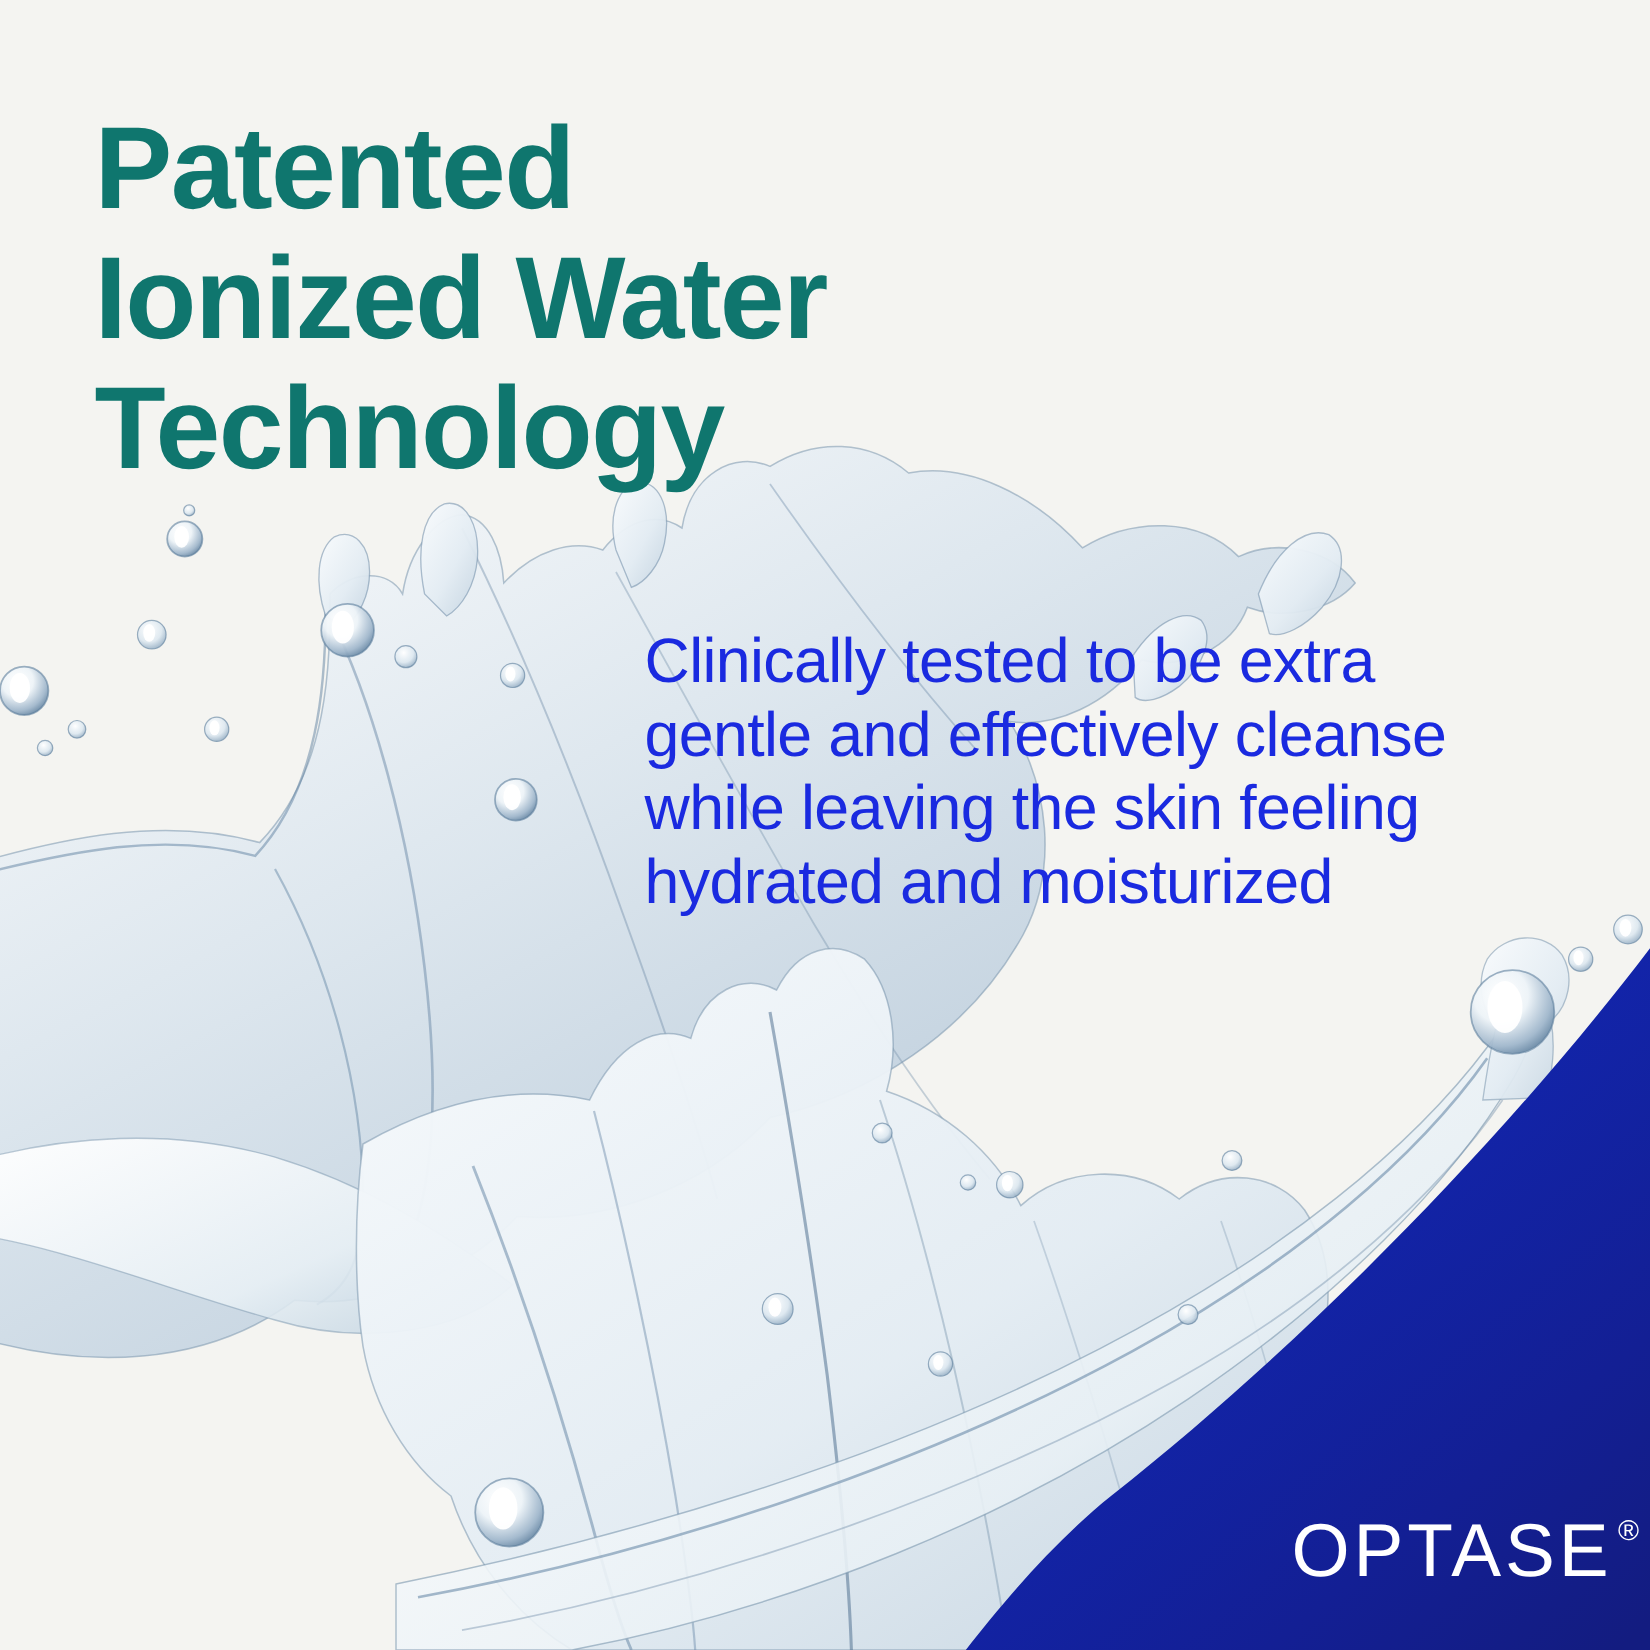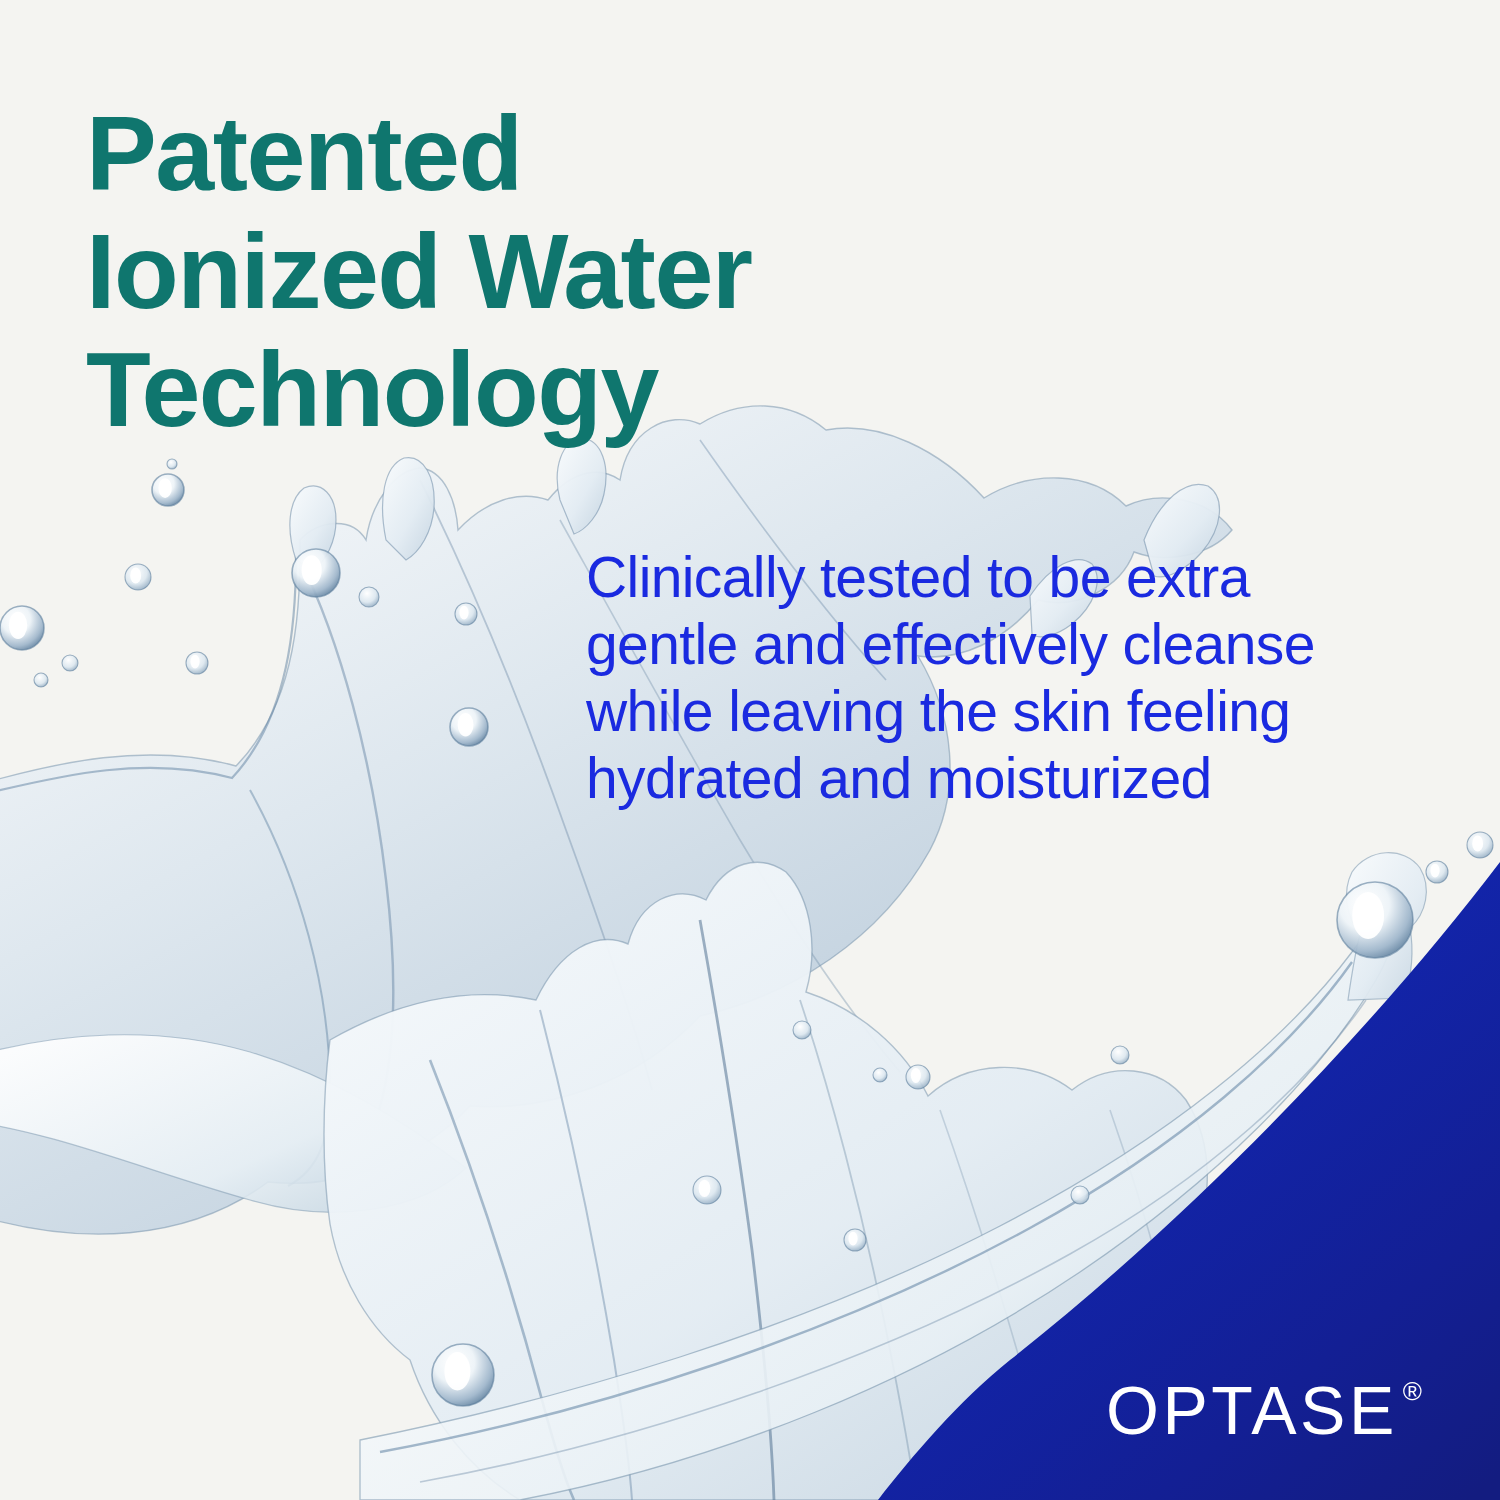--- a/index.html
+++ b/index.html
@@ -45,35 +45,35 @@
     line-height: 118px;
     font-weight: 700;
     letter-spacing: -1.5px;
     color: #0f766e;
     white-space: pre-line;
   }
 
   #subcopy {
     position: absolute;
     left: 586px;
-    top: 544px;
+    top: 568px;
     width: 870px;
     margin: 0;
     font-size: 57px;
     line-height: 67px;
     font-weight: 400;
     letter-spacing: -0.6px;
     color: #1a2ae0;
     white-space: pre-line;
   }
 
   
   #logo {
     position: absolute;
-    left: 1106px;
+    left: 1174px;
     top: 1376px;
     display: flex;
     align-items: flex-start;
     color: #ffffff;
     text-align: center;
   }
   #logo-wordmark {
     font-size: 68px;
     font-weight: 500;
     letter-spacing: 3.5px;

